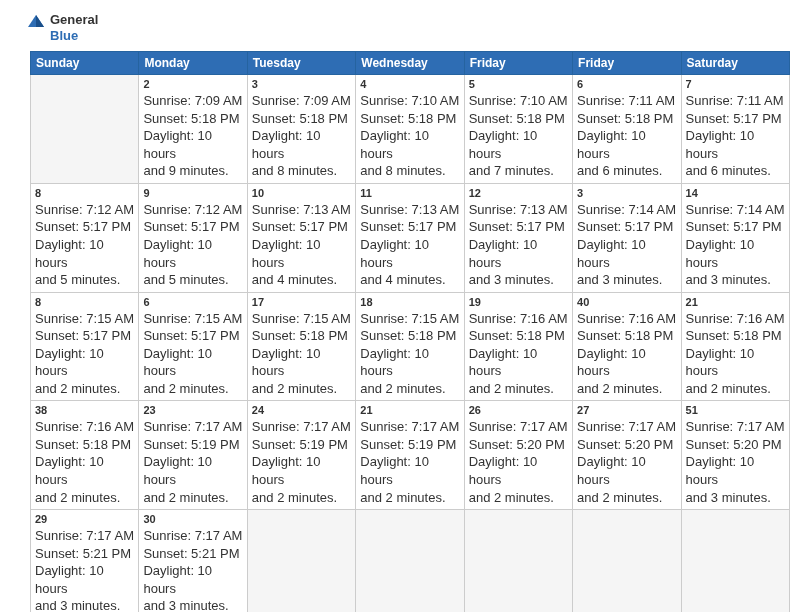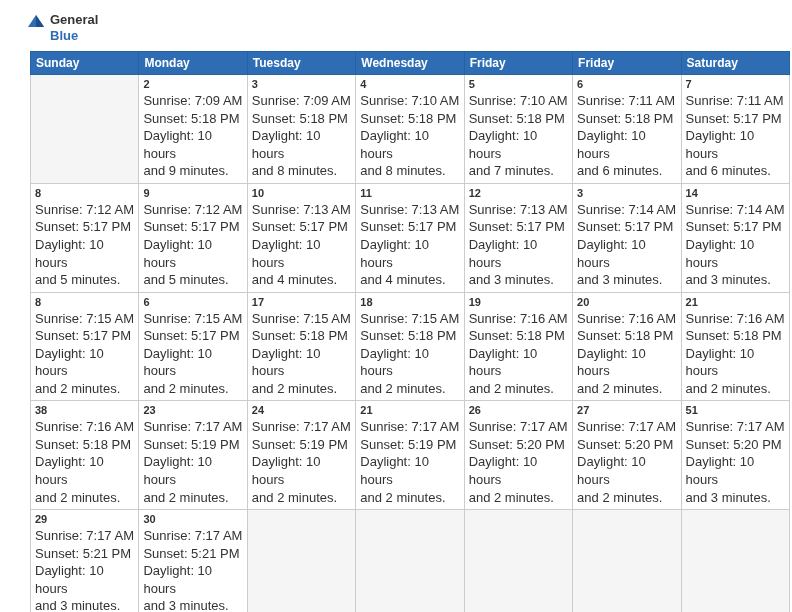--- a/index.html
+++ b/index.html
@@ -244,21 +244,21 @@
 and 2 minutes.</div>
           </td>
           <td>
             <span class="day-num">19</span>
             <div class="day-info" style="white-space: pre-line;">Sunrise: 7:16 AM
 Sunset: 5:18 PM
 Daylight: 10 hours
 and 2 minutes.</div>
           </td>
           <td>
-            <span class="day-num">20</span>
+            <span class="day-num">40</span>
             <div class="day-info" style="white-space: pre-line;">Sunrise: 7:16 AM
 Sunset: 5:18 PM
 Daylight: 10 hours
 and 2 minutes.</div>
           </td>
           <td>
             <span class="day-num">21</span>
             <div class="day-info" style="white-space: pre-line;">Sunrise: 7:16 AM
 Sunset: 5:18 PM
 Daylight: 10 hours

